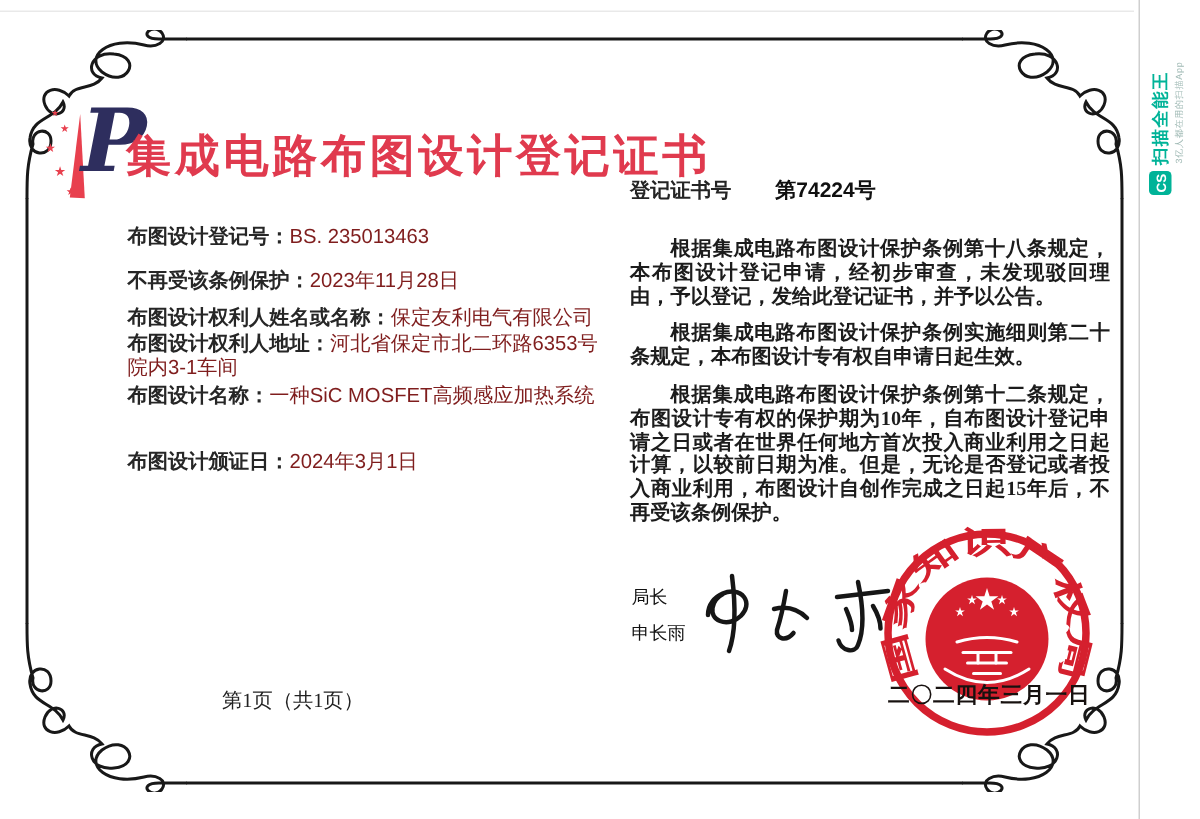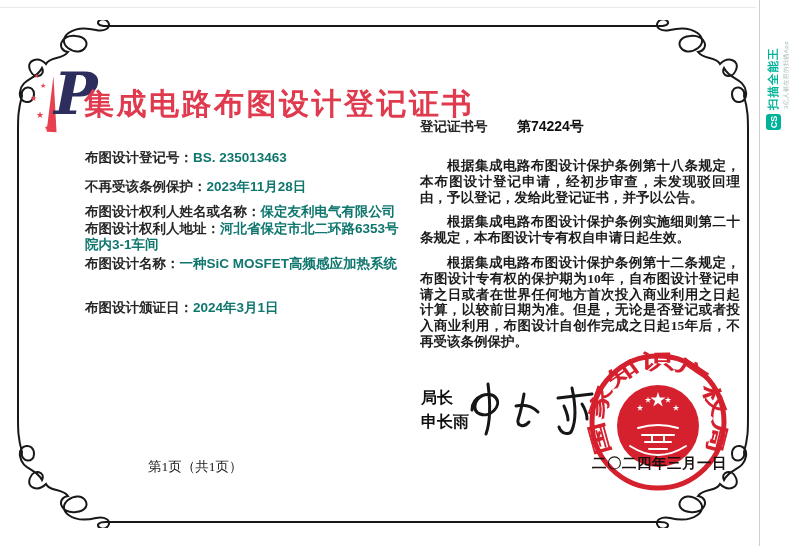--- a/index.html
+++ b/index.html
@@ -20,35 +20,35 @@
       border-left:4px solid transparent;border-right:6px solid transparent;
       border-bottom:56px solid #e8404e;transform:rotate(3deg);}
   .star{position:absolute;color:#e8404e;font-family:"DejaVu Sans",sans-serif;}
   .title{position:absolute;left:84px;top:84px;font-size:30px;font-weight:bold;
       letter-spacing:2.5px;color:#e03a4e;font-family:"DejaVu Serif",serif;white-space:nowrap;}
 
   
   .left-col{position:absolute;left:85px;top:150px;width:314px;font-size:13.5px;line-height:16.5px;}
   .field{text-align:left;}
   .f-label{font-weight:700;color:#262626;}
-  .f-value{font-family:"Liberation Sans","DejaVu Sans",sans-serif;font-weight:700;color:#0f766e;}
+  .f-value{font-family:"Liberation Sans","DejaVu Sans",sans-serif;font-weight:400;color:#7f1d1d;}
   .footer-page{position:absolute;left:148px;top:458px;font-size:13.5px;color:#222;}
 
   
   .certno-row{position:absolute;left:420px;top:118px;width:336px;font-size:13.5px;}
   .certno-label{font-weight:700;color:#242424;}
   .certno-value{font-family:"Liberation Sans","DejaVu Sans",sans-serif;font-weight:700;
       color:#101010;margin-left:26px;font-size:14px;}
   .right-col{position:absolute;left:420px;top:158px;width:336px;font-size:13.5px;
       line-height:15.8px;text-align:justify;font-weight:700;color:#1c1c1c;}
   .right-col p{margin:0 16px 9px 0;text-indent:2em;}
 
   
   .sig-block{position:absolute;left:421px;top:386px;font-family:"Liberation Sans","DejaVu Sans",sans-serif;
-      font-weight:700;font-size:16px;color:#111;line-height:24px;}
+      font-weight:400;font-size:12px;color:#111;line-height:24px;}
   .sig-svg{position:absolute;left:458px;top:376px;}
 
   
   .seal-svg{position:absolute;left:586px;top:350px;}
   .seal-date{position:absolute;left:592px;top:454px;width:146px;font-size:14.5px;font-weight:700;
       color:#17110f;letter-spacing:0.5px;z-index:5;white-space:nowrap;}
 
   
   .wm{position:absolute;left:766px;top:130px;transform:rotate(-90deg);transform-origin:0 0;
       width:128px;font-family:"Liberation Sans","DejaVu Sans",sans-serif;}

